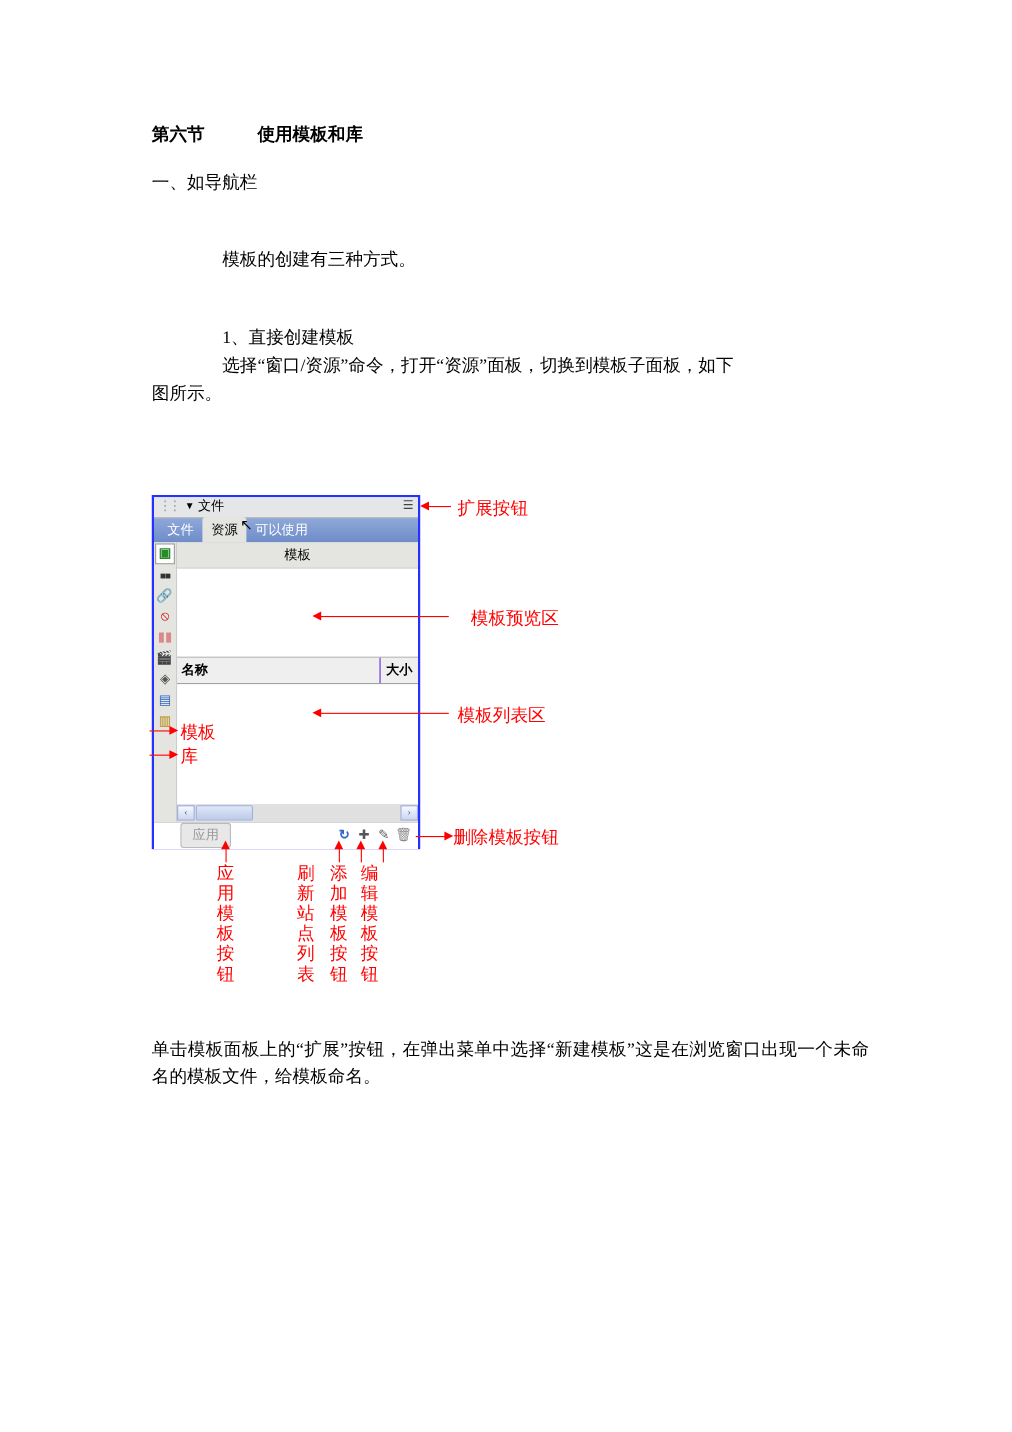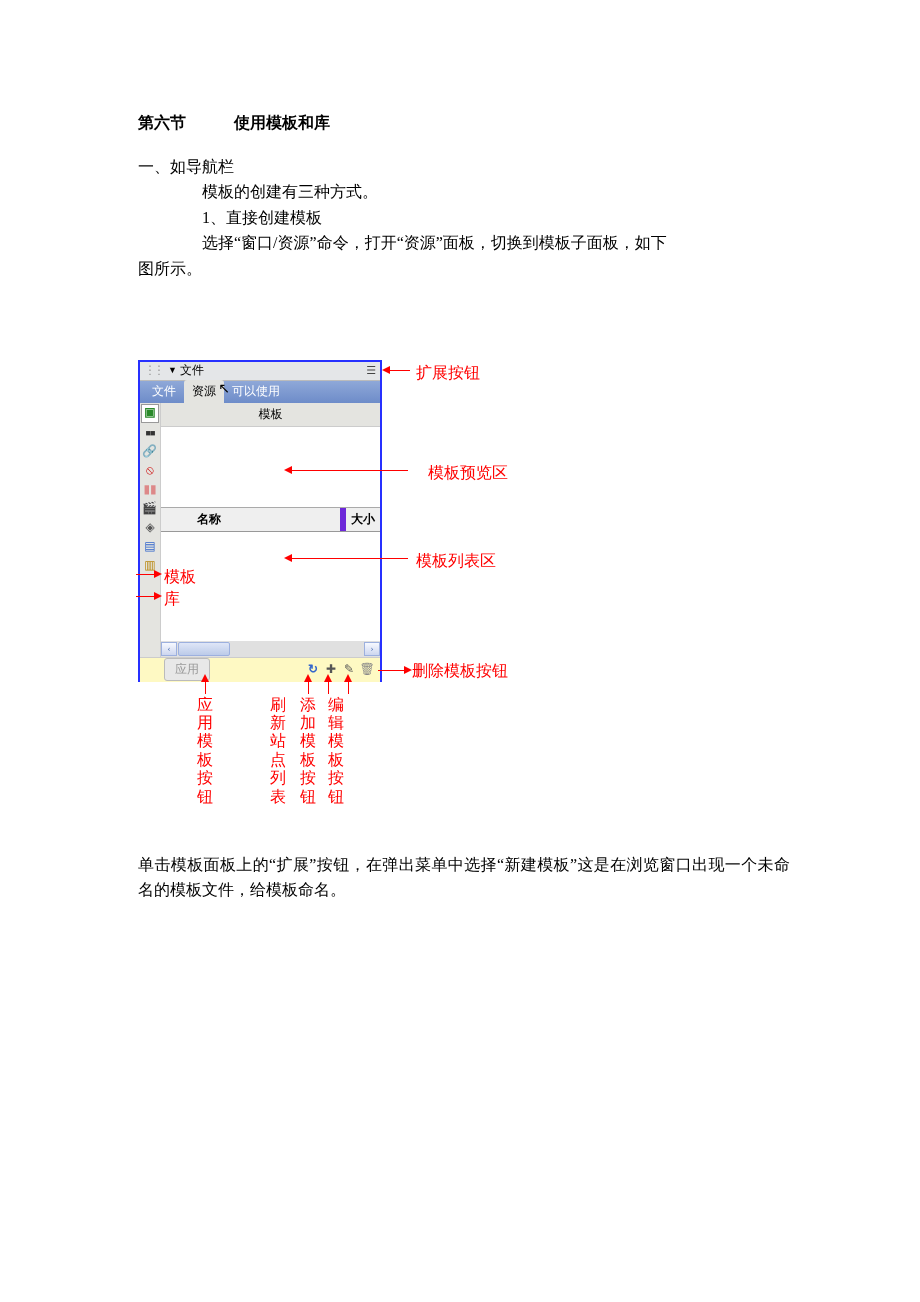--- a/index.html
+++ b/index.html
@@ -17,21 +17,21 @@
     box-sizing: border-box;
   }
   .title {
     font-weight: bold;
     margin-bottom: 18px;
   }
   .para {
     text-align: justify;
     margin-bottom: 18px;
   }
-  .indent2 { text-indent: 4em; }
+  .indent2 { text-indent: 4em; margin-top: 45px; }
   .indent3 { text-indent: 4em; }
 
   
   .panel-wrap {
     position: relative;
     width: 520px;
     height: 490px;
     margin: 60px 0 20px -10px;
   }
   .panel {
@@ -127,21 +127,21 @@
     margin:0;
     border-bottom:1px solid #aaa;
   }
   .listhead {
     display:flex;
     background:#efefef;
     border-bottom:1px solid #999;
     font-size:12px;
     font-weight:bold;
   }
-  .listhead .c1 { flex:1; padding:2px 4px; border-right:6px solid #6d28d9;margin-left:32px;}
+  .listhead .c1 { flex:1; padding:2px 4px; border-right:1px solid #6d28d9;}
   .listhead .c2 { width:30px; padding:2px 2px; overflow:hidden; white-space:nowrap;text-align:center;}
   .listbody {
     flex:1;
     background:#fff;
   }
   .hscroll {
     height:16px;
     background:#e0e0e0;
     display:flex;
     align-items:center;
@@ -154,21 +154,21 @@
     font-size:9px; color:#4a6db0;
     box-sizing:border-box;
   }
   .hscroll .track { flex:1; background:#eef0f6;}
   .hscroll .thumb { width:50px; height:12px; background:linear-gradient(#dfe6f7,#bccbe9); border:1px solid #9cb0df; border-radius:2px; margin:1px;}
   .panel-footer {
     height:24px;
     display:flex;
     align-items:center;
     padding:0 4px;
-    background:#fef9c3;
+    background:#ffffff;
     border-top:1px solid #ccc;
   }
   .apply-btn {
     font-size:12px;
     padding:1px 10px;
     background:#e8e8e8;
     border:1px solid #bbb;
     border-radius:3px;
     color:#999;
     margin-left:20px;

